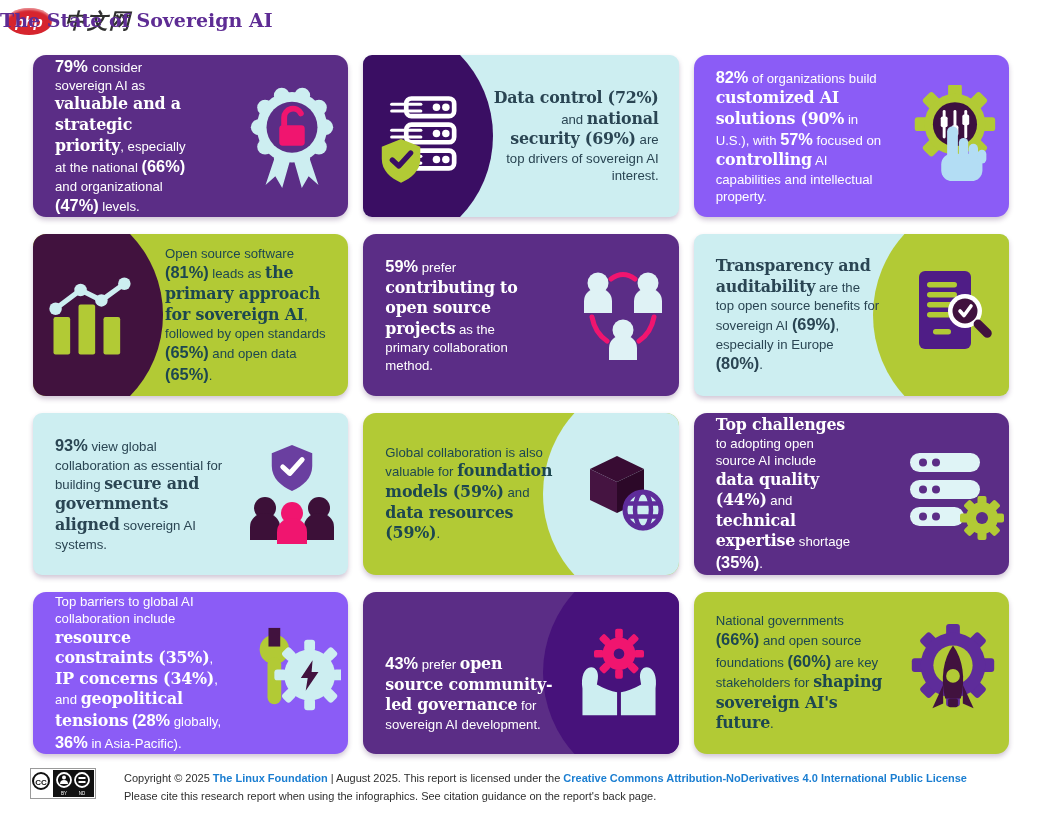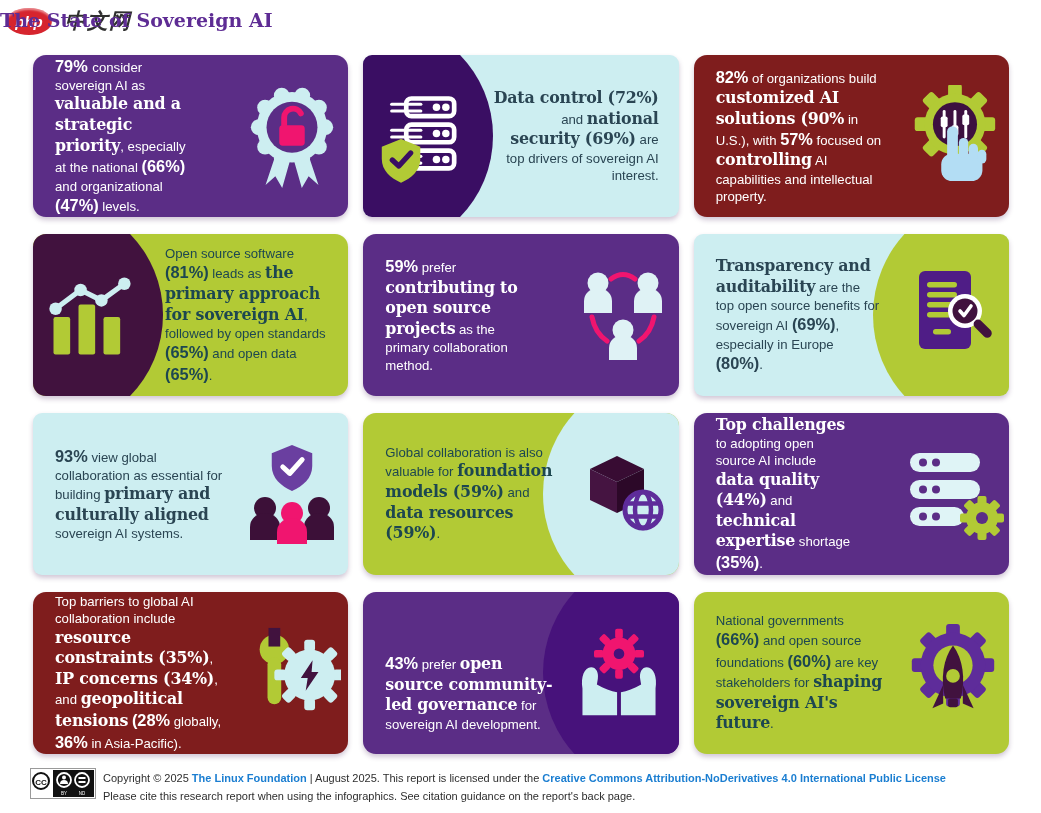--- a/index.html
+++ b/index.html
@@ -15,21 +15,21 @@
   .title{position:absolute;top:9px;left:0;right:0;text-align:left;
          font-family:"DejaVu Serif",serif;font-weight:bold;font-size:19px;color:#5e2c94;}
 
   
   .grid{position:absolute;top:55px;left:33px;width:976px;
         display:grid;grid-template-columns:repeat(3,1fr);grid-template-rows:repeat(4,162px);
         gap:17px 15px;}
   .card{border-radius:13px;position:relative;overflow:hidden;display:flex;align-items:center;
         box-shadow:0 3px 5px rgba(70,30,90,.25);}
   .bg-purple{background:#5b2d86;color:#ffffff;gap:36px;}
-  .bg-plum{background:#7f1d1d;color:#ffffff;}
+  .bg-plum{background:#8b5cf6;color:#ffffff;}
   .bg-cyan{background:#cdeef1;color:#2a4553;border-radius:9px;}
   .bg-green{background:#b2ca35;color:#1d4750;}
 
   .card-text{position:relative;z-index:2;flex:1;font-size:13.2px;line-height:1.3;
              padding:0 10px 0 22px;}
   .b{font-weight:bold;font-size:1.24em;}
   .sf{font-family:"DejaVu Serif",serif;font-weight:bold;font-size:1.2em;letter-spacing:-.2px;}
 
   .icon-box{position:relative;z-index:2;flex:0 0 112px;display:flex;align-items:center;justify-content:center;}
   .blob{position:absolute;border-radius:50%;z-index:1;top:50%;transform:translateY(-50%);}
@@ -39,21 +39,21 @@
   .c2 .icon-abs{left:12px;} .c4 .icon-abs{left:8px;}
   .c6 .icon-abs{right:8px;} .c8 .icon-abs{right:6px;} .c11 .icon-abs{right:10px;}
 
   .c2 .card-text{margin-left:128px;text-align:right;padding:0 20px 0 0;}
   .c4 .card-text{margin-left:132px;padding:0 12px 0 0;}
   .c6 .card-text{margin-right:118px;}
   .c8 .card-text{margin-right:114px;}
   .c11 .card-text{margin-right:112px;margin-top:40px;}
 
   
-  .footer{position:absolute;left:30px;top:768px;right:24px;display:flex;gap:7px;align-items:flex-start;}
+  .footer{position:absolute;left:30px;top:768px;right:24px;display:flex;gap:28px;align-items:flex-start;}
   .footer-text{font-size:11px;color:#2e2e2e;line-height:1.6;padding-top:2px;}
   .link{color:#1b7ed1;font-weight:bold;}
 </style>
 </head>
 <body>
 
 <div class="page">
 
   <div class="logo">
     <div class="logo-mark">php</div>
@@ -230,21 +230,21 @@
             <polyline points="-5,0 -1,4.5 6,-5" stroke="#fff" stroke-width="3.6" fill="none" stroke-linecap="round" stroke-linejoin="round"></polyline>
             <g transform="rotate(45)">
                 <rect x="14" y="-4.5" width="22" height="9" rx="4.5" fill="#41123e"></rect>
               </g>
           </g>
         </svg>
       </div>
     </div>
 
     <div class="card c7 bg-cyan">
-      <div class="card-text"><span class="b">93%</span><span> view global collaboration as essential for building </span><span class="sf">primary and culturally aligned</span><span> sovereign AI systems.</span></div>
+      <div class="card-text"><span class="b">93%</span><span> view global collaboration as essential for building </span><span class="sf">secure and governments aligned</span><span> sovereign AI systems.</span></div>
       <div class="icon-box">
         <svg width="104" height="100" viewBox="0 0 104 100">
           <g transform="translate(29,0) scale(0.46)">
             <path d="M50 2 L94 20 V48 C94 74 74 92 50 102 C26 92 6 74 6 48 V20 Z" fill="#6a3fa0"></path>
             <polyline points="30,50 45,64 72,34" fill="none" stroke="#fff" stroke-width="11" stroke-linecap="round" stroke-linejoin="round"></polyline>
           </g>
           <g fill="#3c1038">
             <g transform="translate(25,80)">
                 <circle cy="-16" r="11"></circle>
                 <path d="M-15,16 V3 A15,14 0 0 1 15,3 V16 Z"></path>

